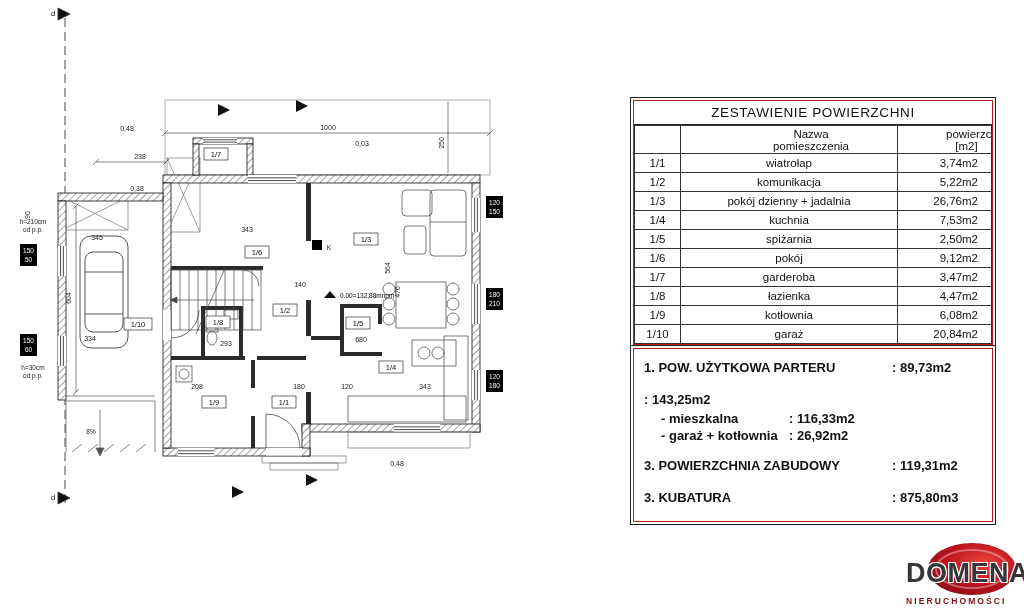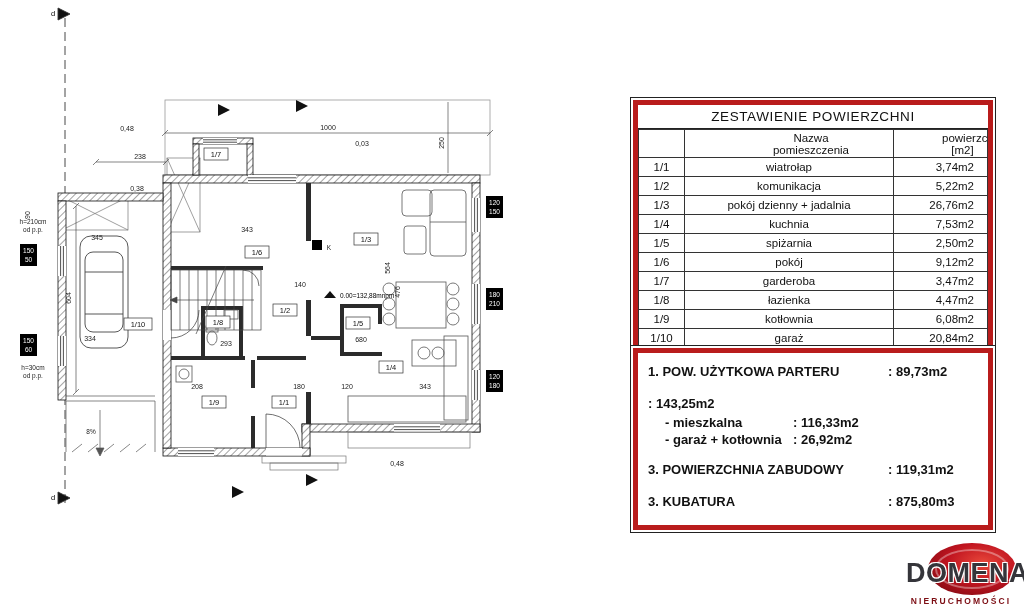--- a/index.html
+++ b/index.html
@@ -2,21 +2,21 @@
 <html><head>
 <meta charset="utf-8">
 <style>
   html,body{margin:0;padding:0;background:#fff;}
   #page{position:relative;width:1024px;height:616px;background:#fff;overflow:hidden;
         font-family:"Liberation Sans",sans-serif;color:#111;}
   
   #plan-wrap{position:absolute;left:0;top:0;width:612px;height:616px;}
   
   .panel{position:absolute;left:630px;width:360px;border:1px solid #222;padding:2px;background:#fff;}
-  .panel-inner{border:5px solid #b91c1c;}
+  .panel-inner{border:1px solid #b91c1c;}
   #area-panel{top:97px;}
   #area-title{text-align:center;font-size:13.5px;letter-spacing:.6px;padding:4px 0;border-bottom:1px solid #222;}
   table{border-collapse:collapse;width:100%;font-size:11.5px;table-layout:fixed;}
   th,td{border:1px solid #333;padding:0 4px;height:18px;font-weight:normal;text-align:center;overflow:hidden;white-space:nowrap;}
   th{height:27px;padding-left:48px;}
   col.c-lp{width:46px;} col.c-area{width:94px;}
   td.area{text-align:right;padding-right:13px;}
   th .hl{display:block;line-height:12px;font-size:11.5px;}
   #summary-panel{top:345px;}
   #summary-body{padding:11px 12px 12px 10px;font-size:13px;font-weight:bold;}
@@ -27,21 +27,21 @@
   .sum-sub .lbl{width:128px;margin-left:17px;}
   .gap{height:13px;}
   
   #logo{position:absolute;left:906px;top:542px;width:112px;height:68px;}
   #logo-oval{position:absolute;right:2px;top:1px;width:88px;height:52px;border-radius:50%;
     background:radial-gradient(ellipse at 62% 38%, #e8473a 0%, #c01420 45%, #6d070e 100%);}
   #logo-oval::before{content:"";position:absolute;left:7px;top:6px;right:7px;bottom:6px;
     border-radius:50%;border:2px solid rgba(255,255,255,.35);}
   #logo-title{position:absolute;left:0;top:16px;font-size:27px;font-weight:bold;color:#35353a;
     letter-spacing:.5px;text-shadow:1px 1px 0 #fff,-1px -1px 0 #fff,1px -1px 0 #fff,-1px 1px 0 #fff;}
-  #logo-sub{position:absolute;left:0;bottom:3px;width:110px;text-align:center;font-size:8.5px;font-weight:bold;
+  #logo-sub{position:absolute;left:0;bottom:3px;width:110px;font-size:8.5px;font-weight:bold;
     letter-spacing:2.1px;color:#7d0e14;background:rgba(255,255,255,.85);padding:1px 0;}
 </style>
 </head>
 <body>
 
 <div id="page">
 
   <div id="plan-wrap">
     <svg width="612" height="616" viewBox="0 0 612 616">
       <defs>

